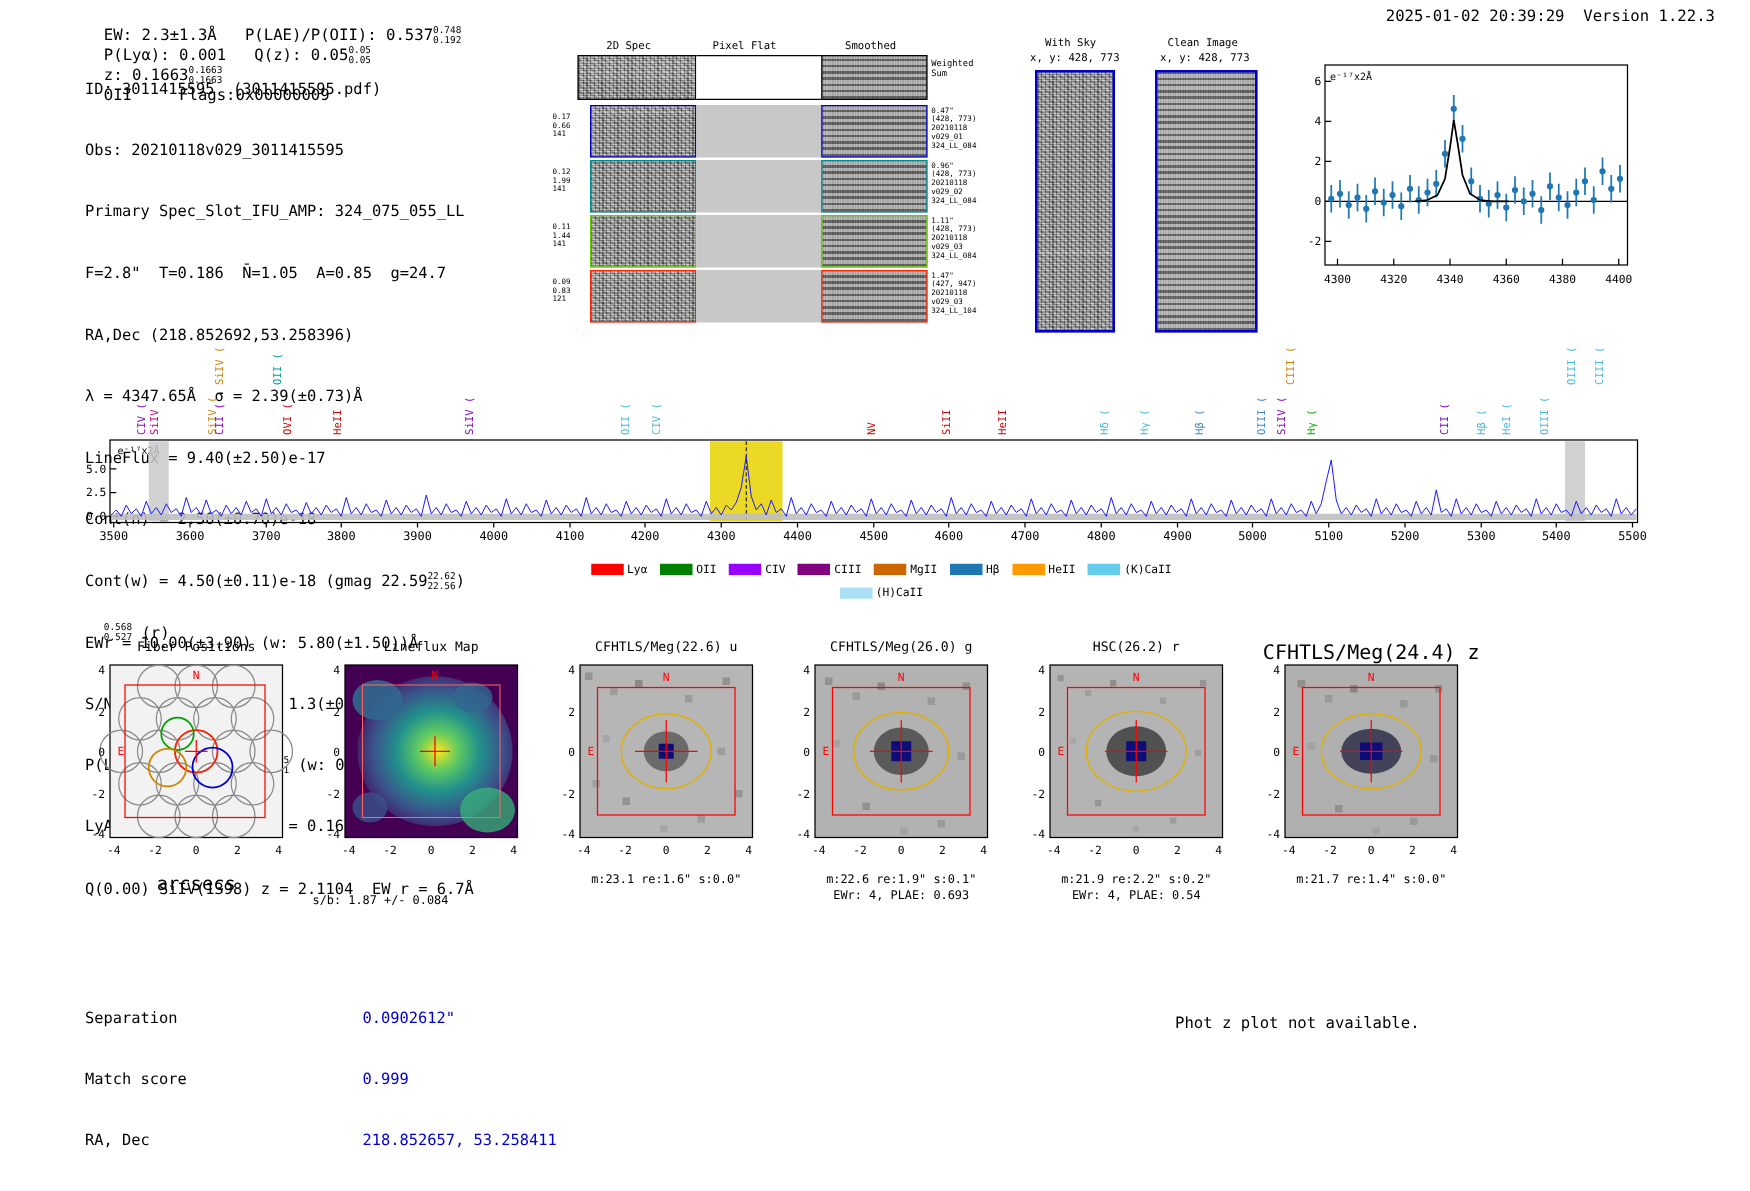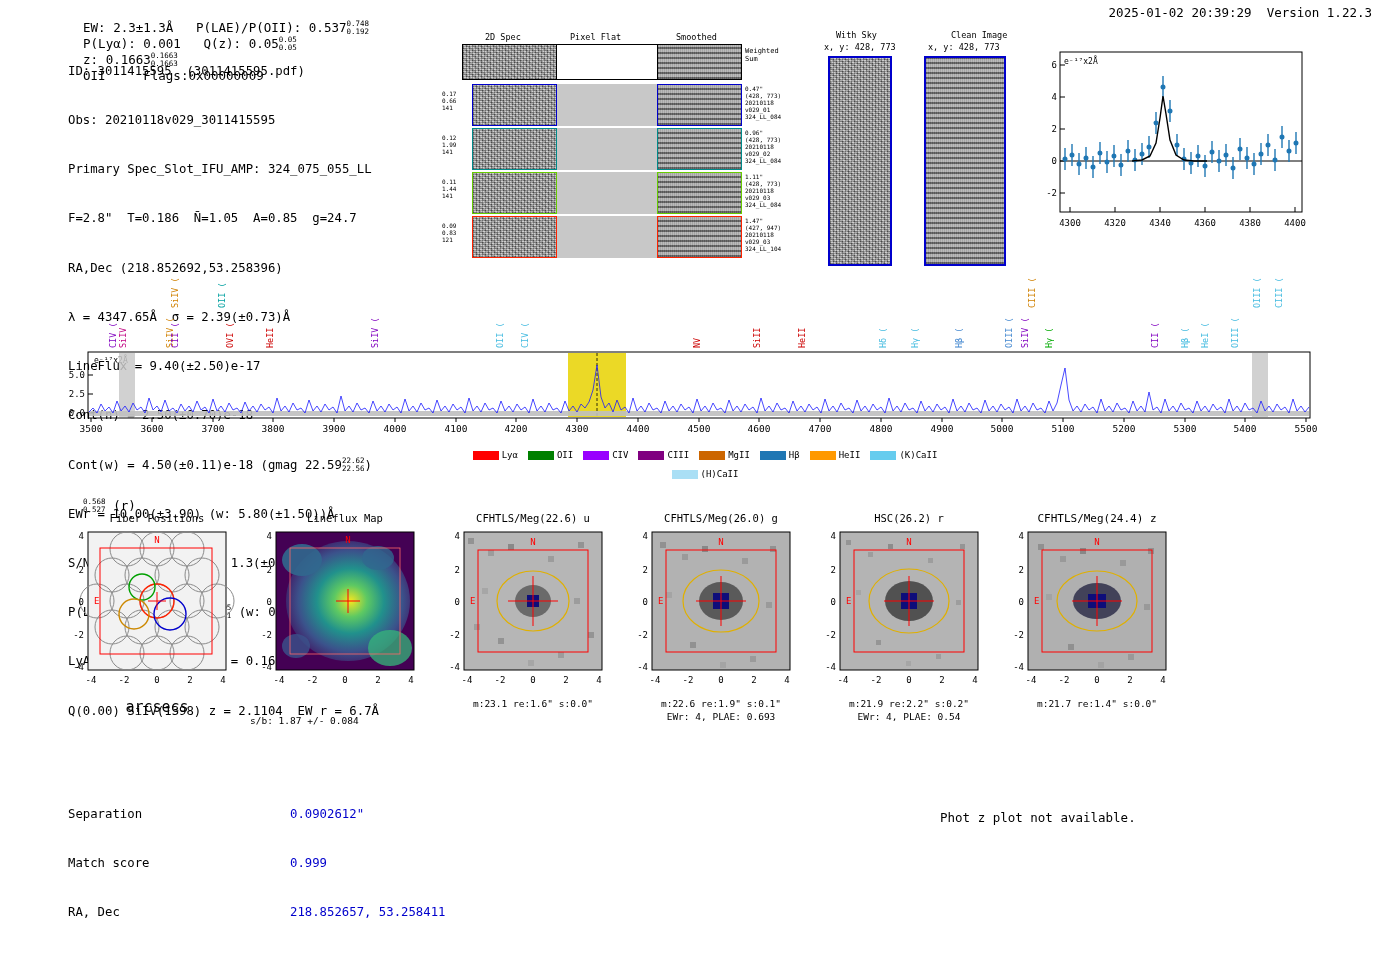--- a/index.html
+++ b/index.html
@@ -124,21 +124,21 @@
     </div>
   </div>
 </div>
 
 <div class="abs" style="left:820px;top:30px;width:80px;height:230px;">
   <div class="abs lbl" style="left:16px;top:0;">With Sky</div>
   <div class="abs lbl" style="left:4px;top:12px;">x, y: 428, 773</div>
   <div class="abs noise" style="left:8px;top:26px;width:64px;height:210px;border:2px solid #0000cc;box-sizing:border-box;"></div>
 </div>
 <div class="abs" style="left:920px;top:30px;width:90px;height:230px;">
-  <div class="abs lbl" style="left:14px;top:0;margin-left:17px;">Clean Image</div>
+  <div class="abs lbl" style="left:14px;top:0;">Clean Image</div>
   <div class="abs lbl" style="left:8px;top:12px;">x, y: 428, 773</div>
   <div class="abs noise2" style="left:4px;top:26px;width:82px;height:210px;border:2px solid #0000cc;box-sizing:border-box;"></div>
 </div>
 
 <div class="abs" style="left:1032px;top:48px;width:275px;height:200px;">
   <svg width="275" height="200" viewBox="0 0 275 200">
     <rect x="28" y="4" width="242" height="160" fill="none" stroke="#000" stroke-width="1"></rect>
     <text x="32" y="16" font-size="8" font-family="DejaVu Sans Mono, monospace">e⁻¹⁷x2Å</text>
 
     <g font-size="9" font-family="DejaVu Sans Mono, monospace" text-anchor="end">
@@ -580,21 +580,21 @@
           <text x="95" y="155">0</text>
           <text x="128" y="155">2</text>
           <text x="161" y="155">4</text>
       </g>
     </svg>
     <div class="abs" style="width:190px;text-align:center;top:186px;font-size:9.5px;">m:21.9  re:2.2"  s:0.2"</div>
     <div class="abs" style="width:190px;text-align:center;top:199px;font-size:9.5px;">EWr: 4, PLAE: 0.54</div>
   </div>
 
   <div class="abs" style="left:962px;top:0;width:190px;height:195px;">
-    <div class="abs" style="width:190px;text-align:center;font-size:11px;top:0;">CFHTLS/Meg(24.4) z</div>
+    <div class="abs" style="width:190px;text-align:center;font-size:16px;top:0;">CFHTLS/Meg(24.4) z</div>
     <svg class="abs" style="left:0;top:16px;" width="190" height="180">
       <rect x="26" y="4" width="138" height="138" fill="#b0b0b0"></rect>
       <g opacity="0.55">
         <rect x="36" y="16" width="6" height="6" fill="#777"></rect>
           <rect x="58" y="28" width="6" height="6" fill="#888"></rect>
         <rect x="78" y="20" width="6" height="6" fill="#666"></rect>
           <rect x="118" y="32" width="6" height="6" fill="#888"></rect>
         <rect x="146" y="20" width="6" height="6" fill="#777"></rect>
           <rect x="44" y="66" width="6" height="6" fill="#999"></rect>
         <rect x="142" y="76" width="6" height="6" fill="#888"></rect>

